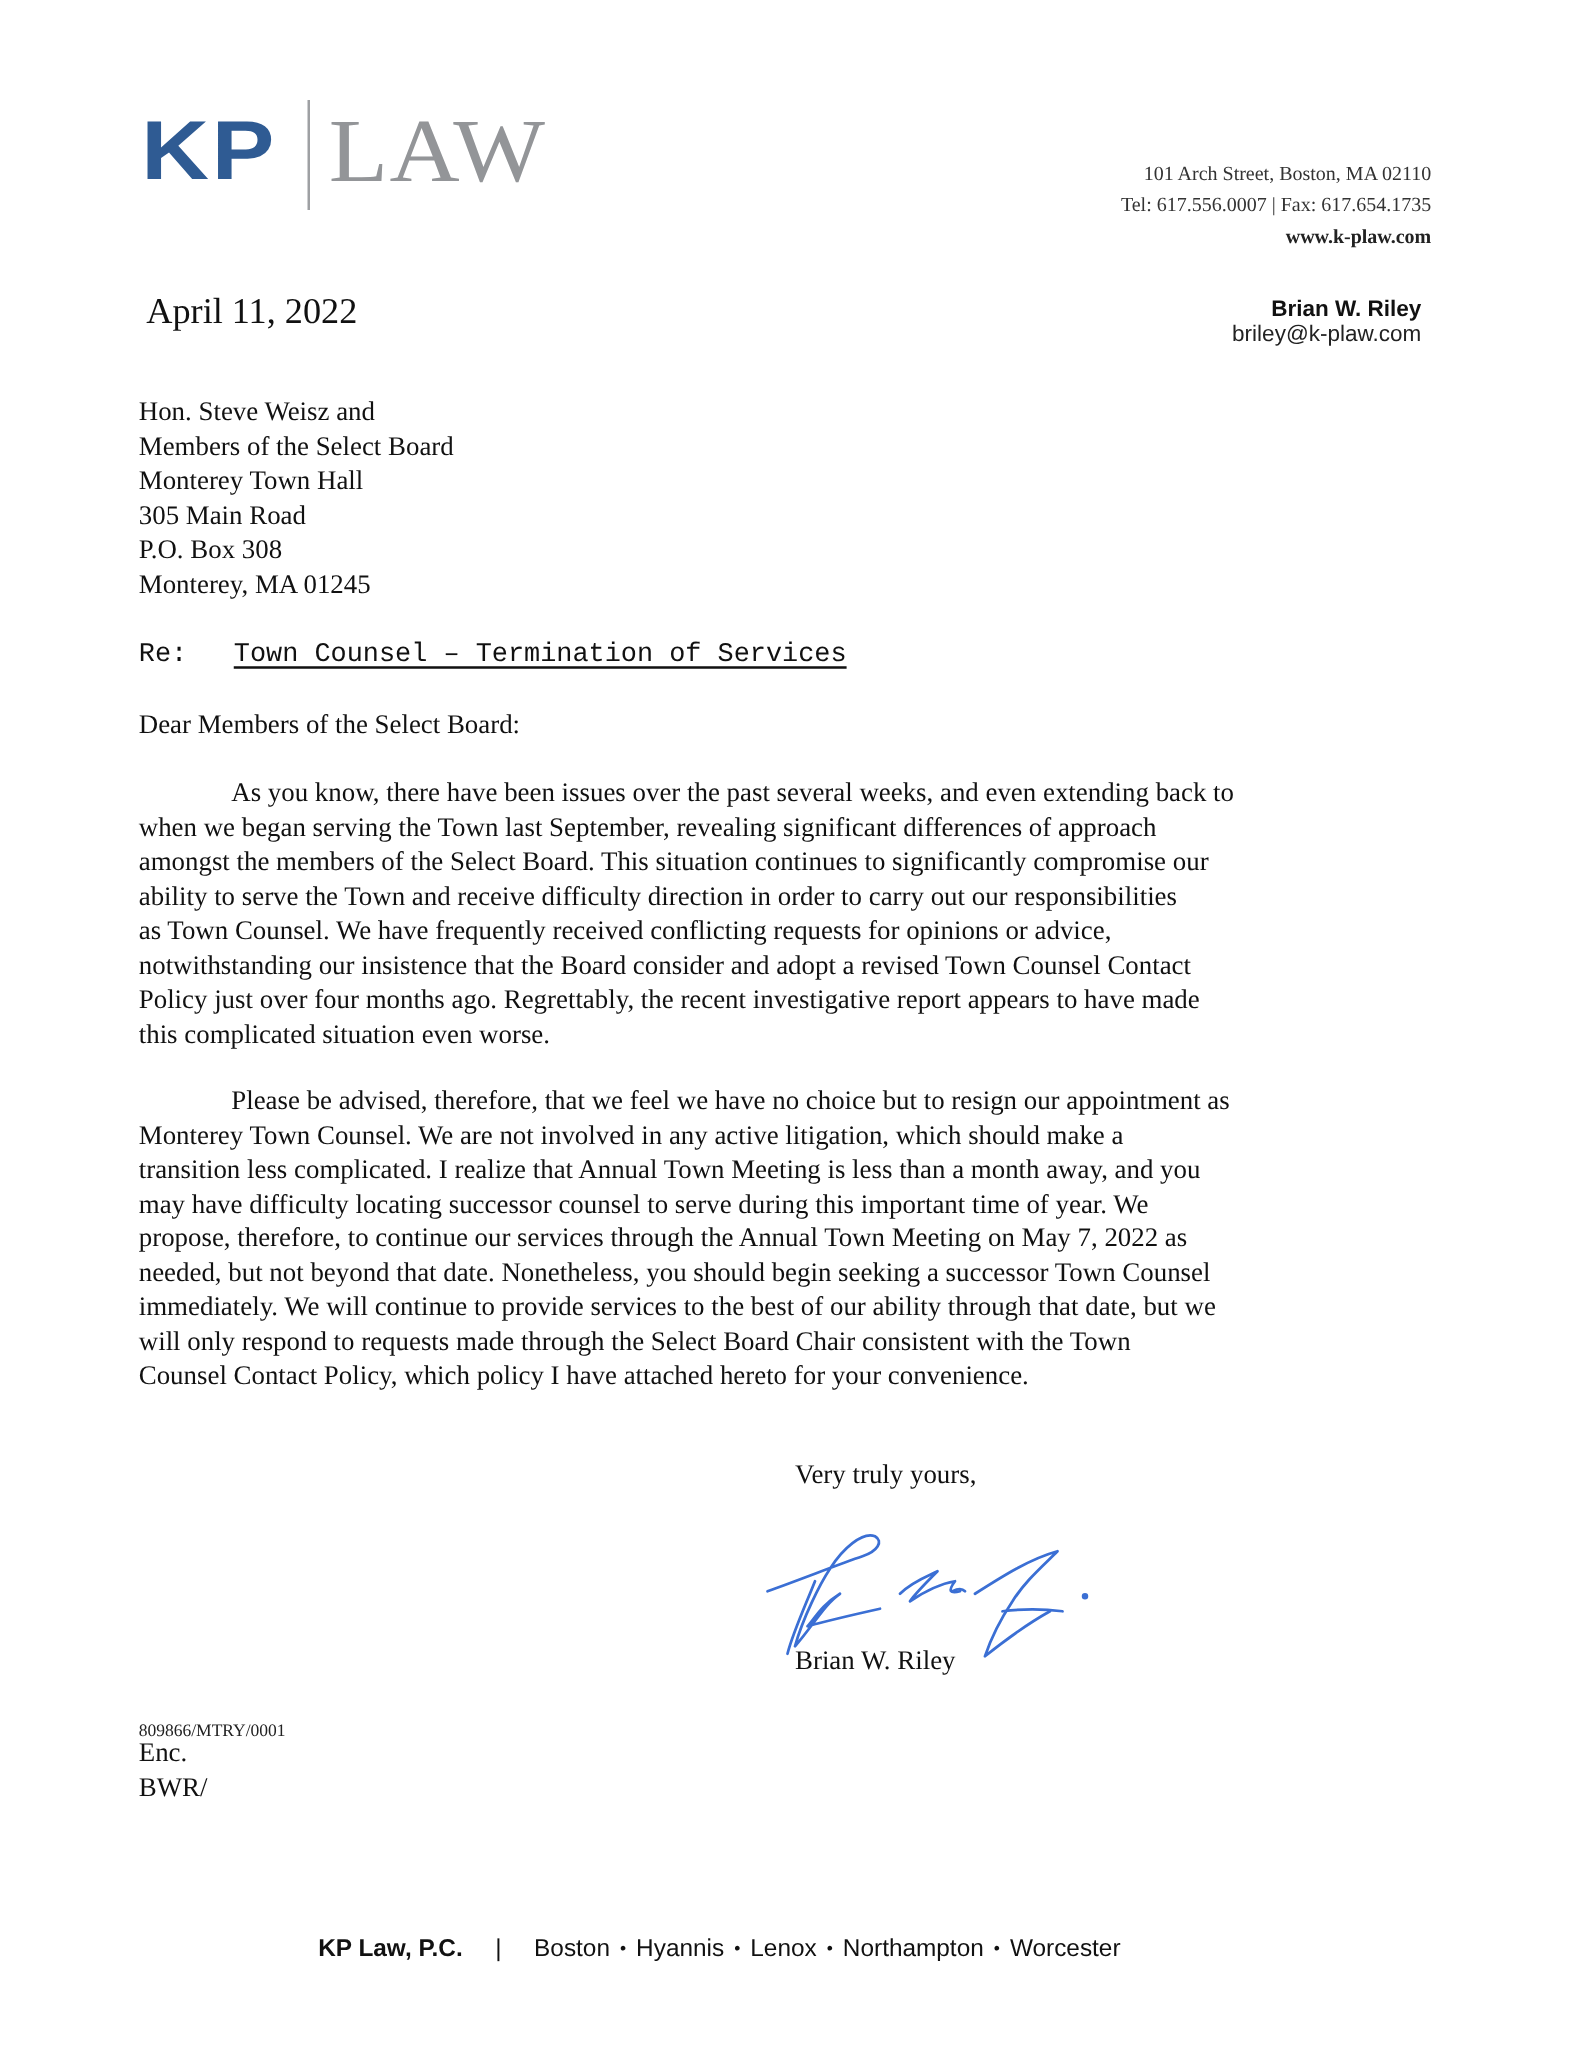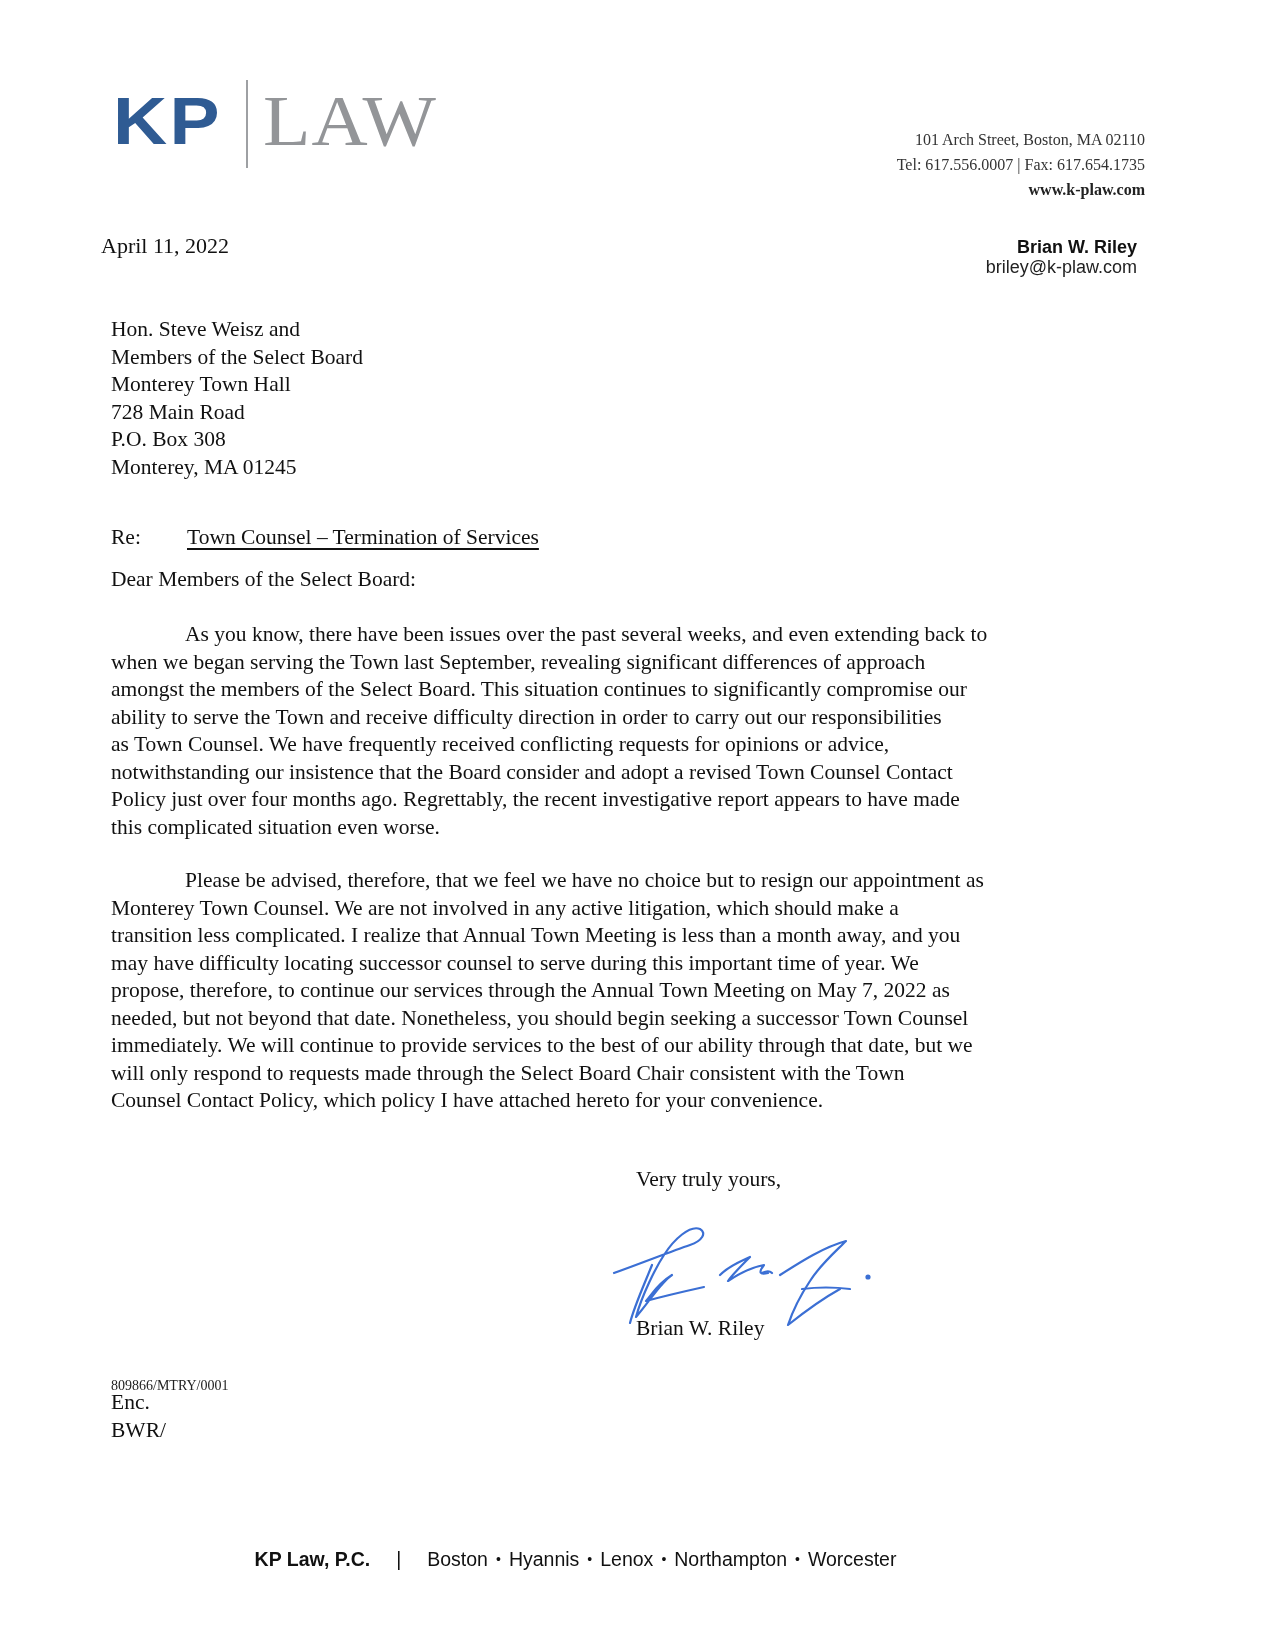--- a/index.html
+++ b/index.html
@@ -11,30 +11,30 @@
   #logo { left: 113px; top: 80px; width: 340px; height: 125px; }
   #logo-kp { position: absolute; left: 0; top: 6px; font-family: "Liberation Sans", sans-serif; font-weight: bold; font-size: 67px; letter-spacing: 2px; color: #2f5b93; line-height: 70px; transform: scaleX(1.12); transform-origin: left; }
   #logo-divider { position: absolute; left: 133px; top: 0; width: 2px; height: 88px; background: #9ea0a3; }
   #logo-law { position: absolute; left: 150px; top: 6px; font-family: "Liberation Serif", serif; font-size: 72px; letter-spacing: 1px; color: #939598; line-height: 70px; transform: scaleX(1.08); transform-origin: left; }
   #logo-tagline { position: absolute; left: 2px; top: 92px; font-family: "Liberation Serif", serif; font-style: italic; font-size: 24px; color: #5a7aa8; white-space: nowrap; letter-spacing: 0.2px; }
 
   
   #contact { right: 120px; top: 127px; text-align: right; font-family: "Liberation Serif", serif; font-size: 16px; color: #333; line-height: 25px; }
   #contact .web { font-weight: bold; color: #222; }
 
-  #date { left: 101px; top: 233px; font-size: 22px; text-align: center; }
+  #date { left: 117px; top: 233px; font-size: 29px; text-align: center; }
   #author { right: 128px; top: 236px; text-align: right; }
   #author-name { font-family: "Liberation Sans", sans-serif; font-weight: bold; font-size: 18px; color: #111; line-height: 22px; }
   #author-email { font-family: "Liberation Sans", sans-serif; font-size: 18px; color: #222; line-height: 19px; }
 
   .body-text { font-family: "Liberation Serif", serif; font-size: 21.5px; line-height: 27.5px; color: #111; }
   #recipient { left: 111px; top: 316px; }
   #recipient div { white-space: nowrap; }
 
-  #re { left: 111px; top: 524px; white-space: nowrap; }
+  #re { left: 111px; top: 511px; white-space: nowrap; font-family: Liberation Mono, monospace; }
   #re-label { display: inline-block; width: 76px; }
   #re-subject { text-decoration: underline; text-underline-offset: 4px; }
 
   #salutation { left: 111px; top: 566px; }
 
   .para { left: 111px; width: 1020px; text-align: left; }
   .para div { white-space: nowrap; }
   .para .indent { padding-left: 74px; }
   #para1 { top: 621px; }
   #para2 { top: 867px; }
@@ -70,21 +70,21 @@
 
 <div id="author" class="abs">
   <div id="author-name">Brian W. Riley</div>
   <div id="author-email">briley@k-plaw.com</div>
 </div>
 
 <div id="recipient" class="abs body-text">
   <div>Hon. Steve Weisz and</div>
   <div>Members of the Select Board</div>
   <div>Monterey Town Hall</div>
-  <div>728 Main Road</div>
+  <div>305 Main Road</div>
   <div>P.O. Box 308</div>
   <div>Monterey, MA  01245</div>
 </div>
 
 <div id="re" class="abs body-text">
   <span id="re-label">Re:</span><span id="re-subject">Town Counsel – Termination of Services</span>
 </div>
 
 <div id="salutation" class="abs body-text">Dear Members of the Select Board:</div>
 

